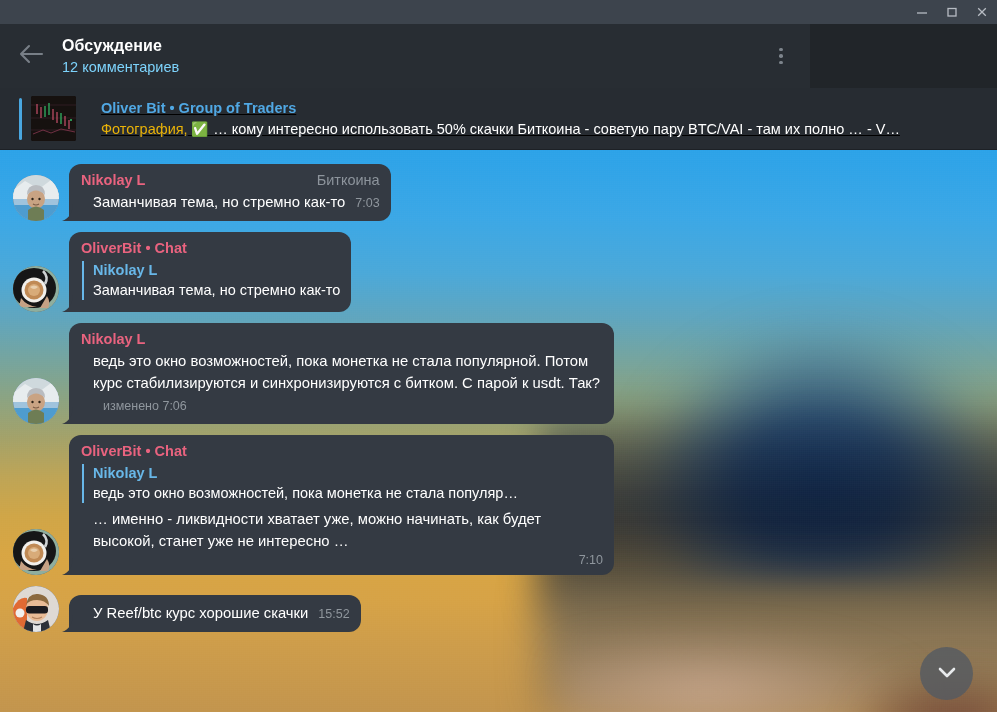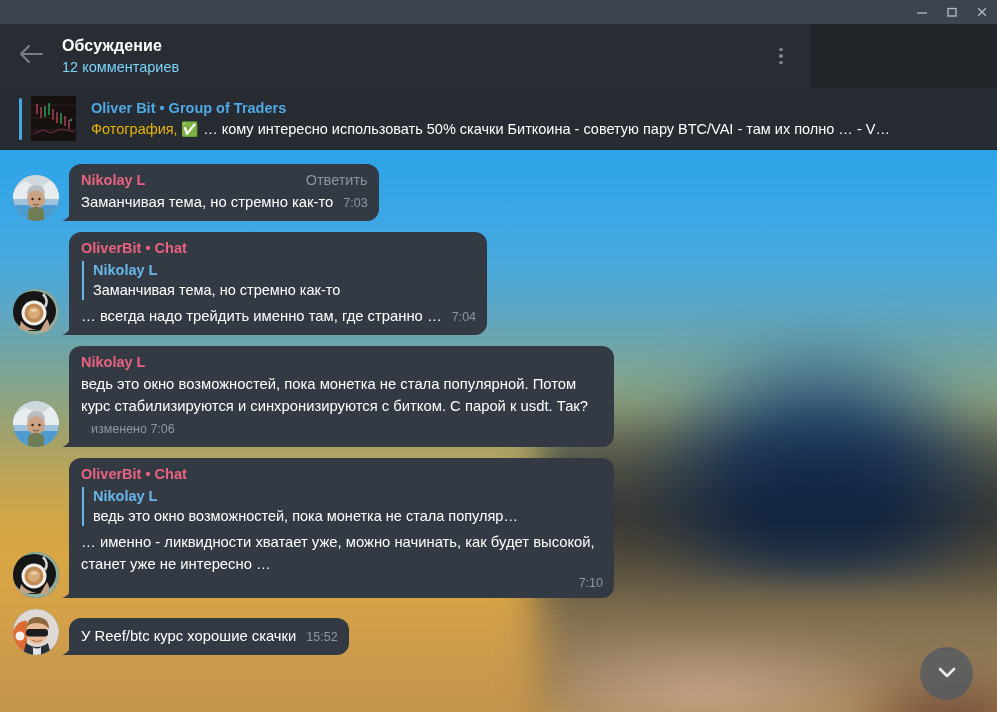--- a/index.html
+++ b/index.html
@@ -61,21 +61,21 @@
   .pinned-accent {
     width: 3px; height: 42px; background: #49a7e0; border-radius: 2px;
     margin-left: 19px; flex: none;
   }
   .pinned-thumb {
     width: 45px; height: 45px; margin-left: 9px; flex: none;
     border-radius: 2px; overflow: hidden; background: #12100f;
     position: relative;
   }
   .pinned-thumb svg { display: block; }
-  .pinned-text { margin-left: 15px; overflow: hidden; }
+  .pinned-text { margin-left: 25px; overflow: hidden; text-decoration: underline; }
   .pinned-title {
     color: #50a8e4; font-size: 14.5px; font-weight: 700; line-height: 19px;
     white-space: nowrap;
   }
   .pinned-desc {
     font-size: 14.5px; line-height: 20px; color: #ffffff;
     white-space: nowrap; margin-top: 1px;
   }
   .pinned-desc .kind { color: #eab308; }
   .pinned-desc .emo { font-size: 14px; }
@@ -182,21 +182,21 @@
     border-left: 2px solid #68b7e8;
     padding-left: 9px; margin: 3px 0 5px 1px;
   }
   .quote-name { color: #68b7e8; font-size: 14.5px; font-weight: 700; line-height: 19px; }
   .quote-text {
     color: #ffffff; font-size: 14.5px; line-height: 20px;
     white-space: nowrap; overflow: hidden; text-overflow: ellipsis;
     max-width: 500px;
   }
 
-  .msgtext { font-size: 14.8px; line-height: 22px; color: #fff; }
+  .msgtext { font-size: 14.8px; line-height: 22px; color: #fff; margin-left: 12px; }
   .msgtext .time {
     color: #8f969d; font-size: 12.5px; margin-left: 10px;
     white-space: nowrap;
   }
   .timeline-right { text-align: right; margin-top: -2px; }
   .timeline-right .time { color: #8f969d; font-size: 12.5px; }
 
   
   .scrolldown {
     position: absolute; right: 24px; bottom: 12px;
@@ -309,21 +309,21 @@
           <ellipse cx="23" cy="24" rx="9" ry="10" fill="#c9a383"></ellipse>
           <path d="M14 20 q9 -9 18 0 q0 -10 -9 -10 q-9 0 -9 10z" fill="#b9bcc0"></path>
           <path d="M15 35 q8 -7 16 0 l0 11 l-16 0z" fill="#6e7d55"></path>
           <circle cx="19.5" cy="24" r="1.2" fill="#2c2218"></circle>
           <circle cx="26.5" cy="24" r="1.2" fill="#2c2218"></circle>
           <path d="M20 29 q3 2 6 0" stroke="#7a5a44" stroke-width="1.1" fill="none"></path>
         </svg>
       </div>
       <div class="bubble tailed">
         <div class="author pink">
-          <span class="reply-link">Ответить</span>
+          <span class="reply-link">Биткоина</span>
           <span>Nikolay L</span>
         </div>
         <div class="msgtext">
           <span>Заманчивая тема, но стремно как-то</span><span class="time">7:03</span>
         </div>
       </div>
     </div>
 
     <div class="msgrow">
       <div class="avatar">
@@ -339,23 +339,20 @@
           <path d="M34 30 q4 6 1 12 l-8 0z" fill="#c6a184"></path>
         </svg>
       </div>
       <div class="bubble tailed" style="max-width:478px">
         <div class="author pink">
           <span>OliverBit • Chat</span>
         </div>
         <div class="quote">
           <div class="quote-name">Nikolay L</div>
           <div class="quote-text">Заманчивая тема, но стремно как-то</div>
-        </div>
-        <div class="msgtext">
-          <span>… всегда надо трейдить именно там, где странно …</span><span class="time">7:04</span>
         </div>
       </div>
     </div>
 
     <div class="msgrow">
       <div class="avatar">
         <svg width="46" height="46" viewBox="0 0 46 46">
           <rect width="46" height="46" fill="#9fc3dd"></rect>
           <rect y="0" width="46" height="20" fill="#cfd9dd"></rect>
           <path d="M0 15 L12 6 L26 14 L38 5 L46 12 L46 24 L0 24 Z" fill="#e7ecee"></path>

